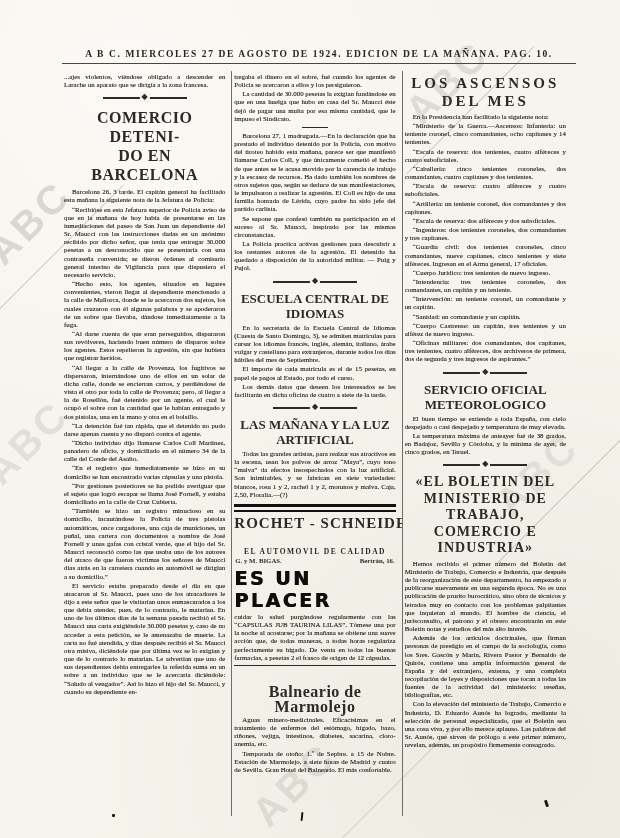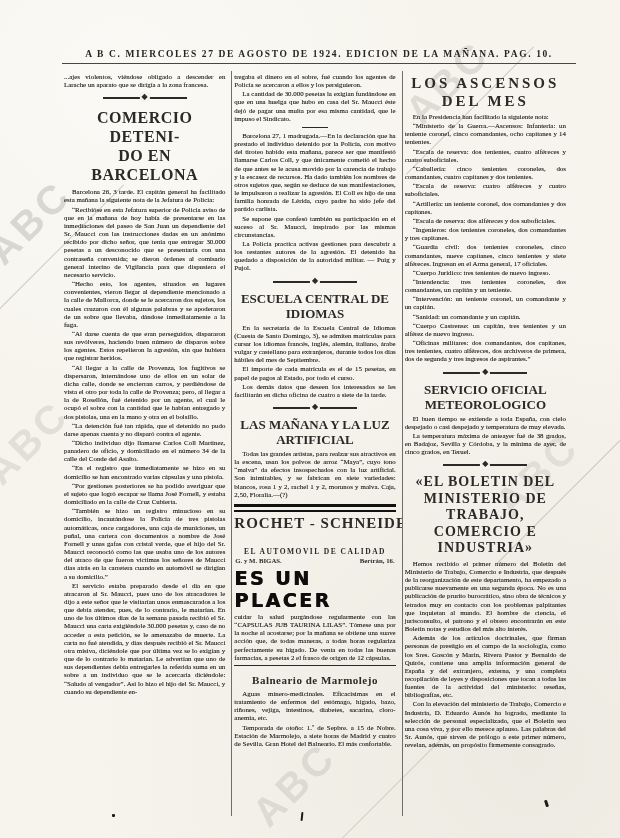--- a/index.html
+++ b/index.html
@@ -30,21 +30,21 @@
   .orn .gem{position:absolute;left:50%;top:-1px;transform:translateX(-50%);font-size:8px;line-height:10px;background:#f6f4ec;padding:0 2px;}
   .shortrule{width:26px;border-top:1px solid #2b2a28;margin:4px auto;}
   .thickrule{border-top:3px solid #111;border-bottom:2px solid #111;height:3px;margin:5px 0 3px;}
   .thinrule{border-top:1px solid #2b2a28;margin:3px 0 2px;}
   .ad-title{font-size:15px;line-height:17px;font-weight:bold;text-align:center;letter-spacing:1px;white-space:nowrap;}
   .ad-sub{font-size:7.5px;font-weight:bold;text-align:center;letter-spacing:1.5px;margin-top:15px;font-family:Liberation Serif, serif;}
   .ad-meta{display:flex;justify-content:space-between;font-size:6.8px;font-weight:bold;margin:1px 1px 2px;}
   .placer{font-family:"DejaVu Sans","Liberation Sans",sans-serif;font-weight:bold;
           font-size:19px;line-height:22px;letter-spacing:2.5px;margin:3px 0 2px;color:#0e0d0c;
           text-shadow:.6px 0 0 #0e0d0c;}
-  .baln-title{font-size:11px;line-height:15px;font-weight:bold;text-align:center;margin:7px 0 2px;letter-spacing:.5px;}
+  .baln-title{font-size:16px;line-height:15px;font-weight:bold;text-align:center;margin:18px 0 2px;letter-spacing:.5px;}
   .wm{position:absolute;pointer-events:none;font-family:"Liberation Sans","DejaVu Sans",sans-serif;
       font-weight:bold;font-size:40px;letter-spacing:4px;color:rgba(110,106,98,.22);
       transform:rotate(-45deg);user-select:none;}
   .wm-slash{position:absolute;pointer-events:none;width:180px;border-top:1.6px solid rgba(110,106,98,.30);
       transform:rotate(-45deg);}
   .speck{position:absolute;background:#1c1b1a;border-radius:1px;}
 </style>
 </head>
 <body>
 

